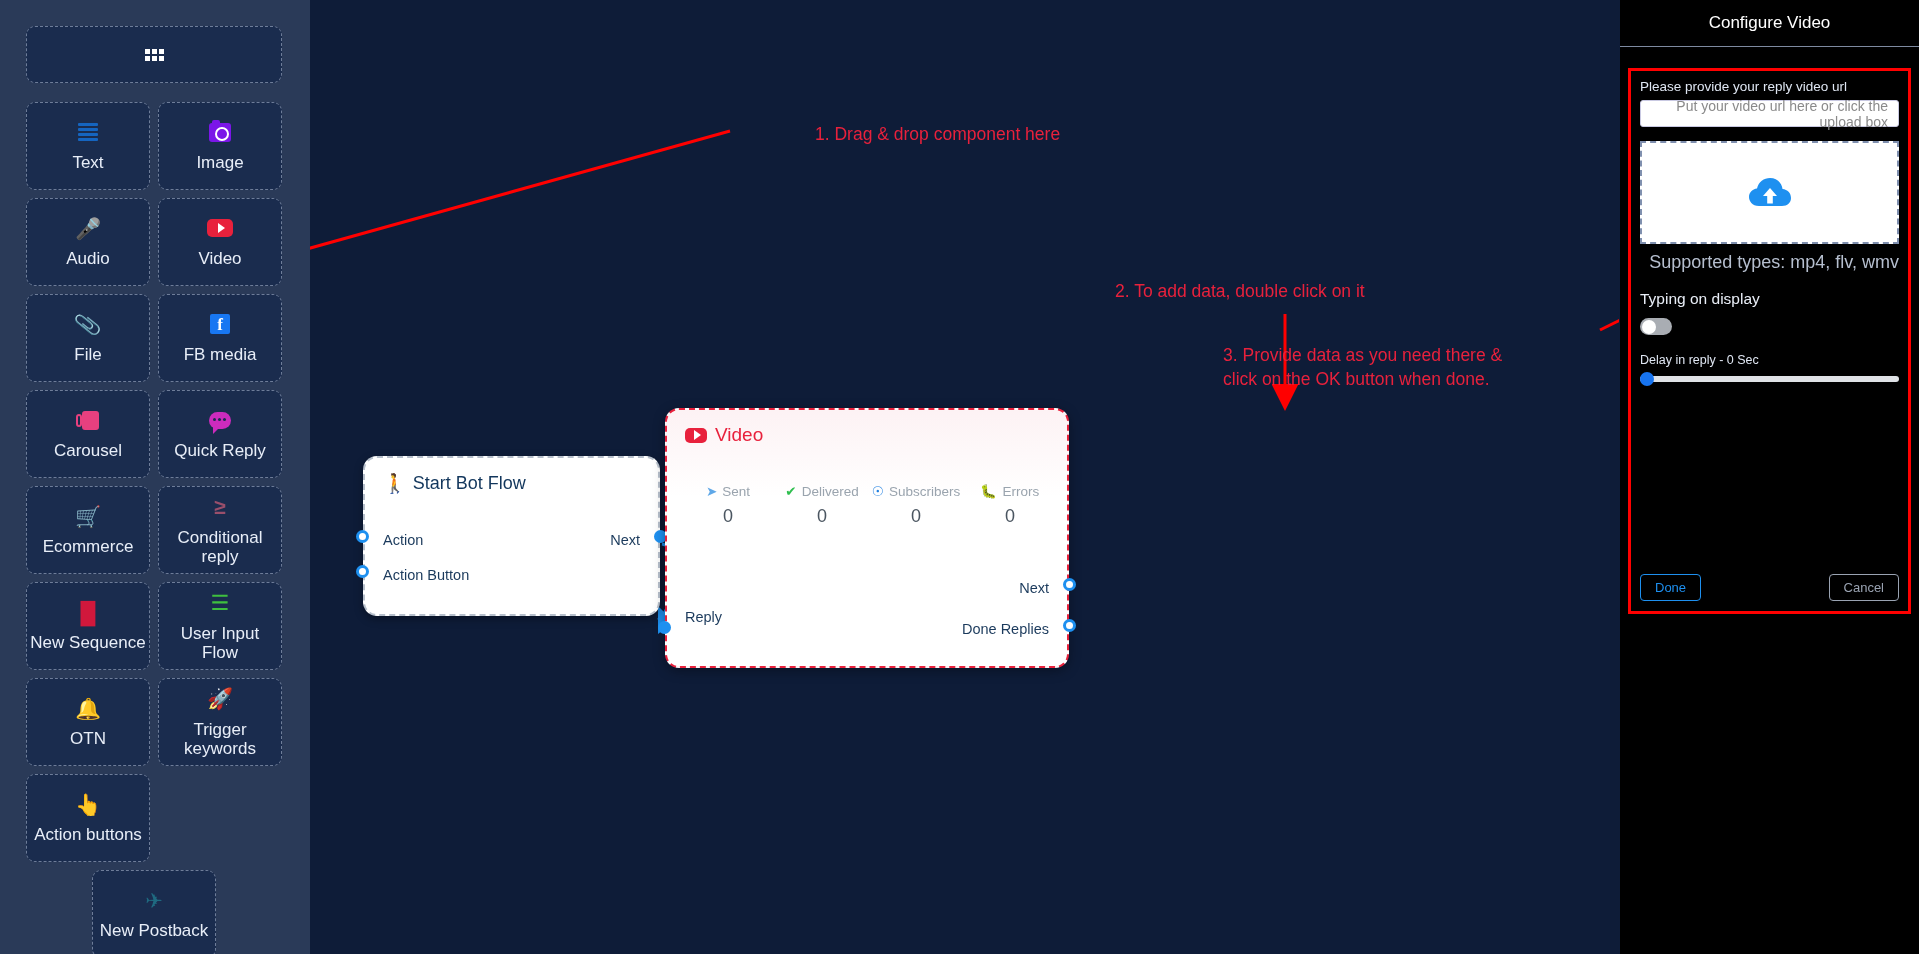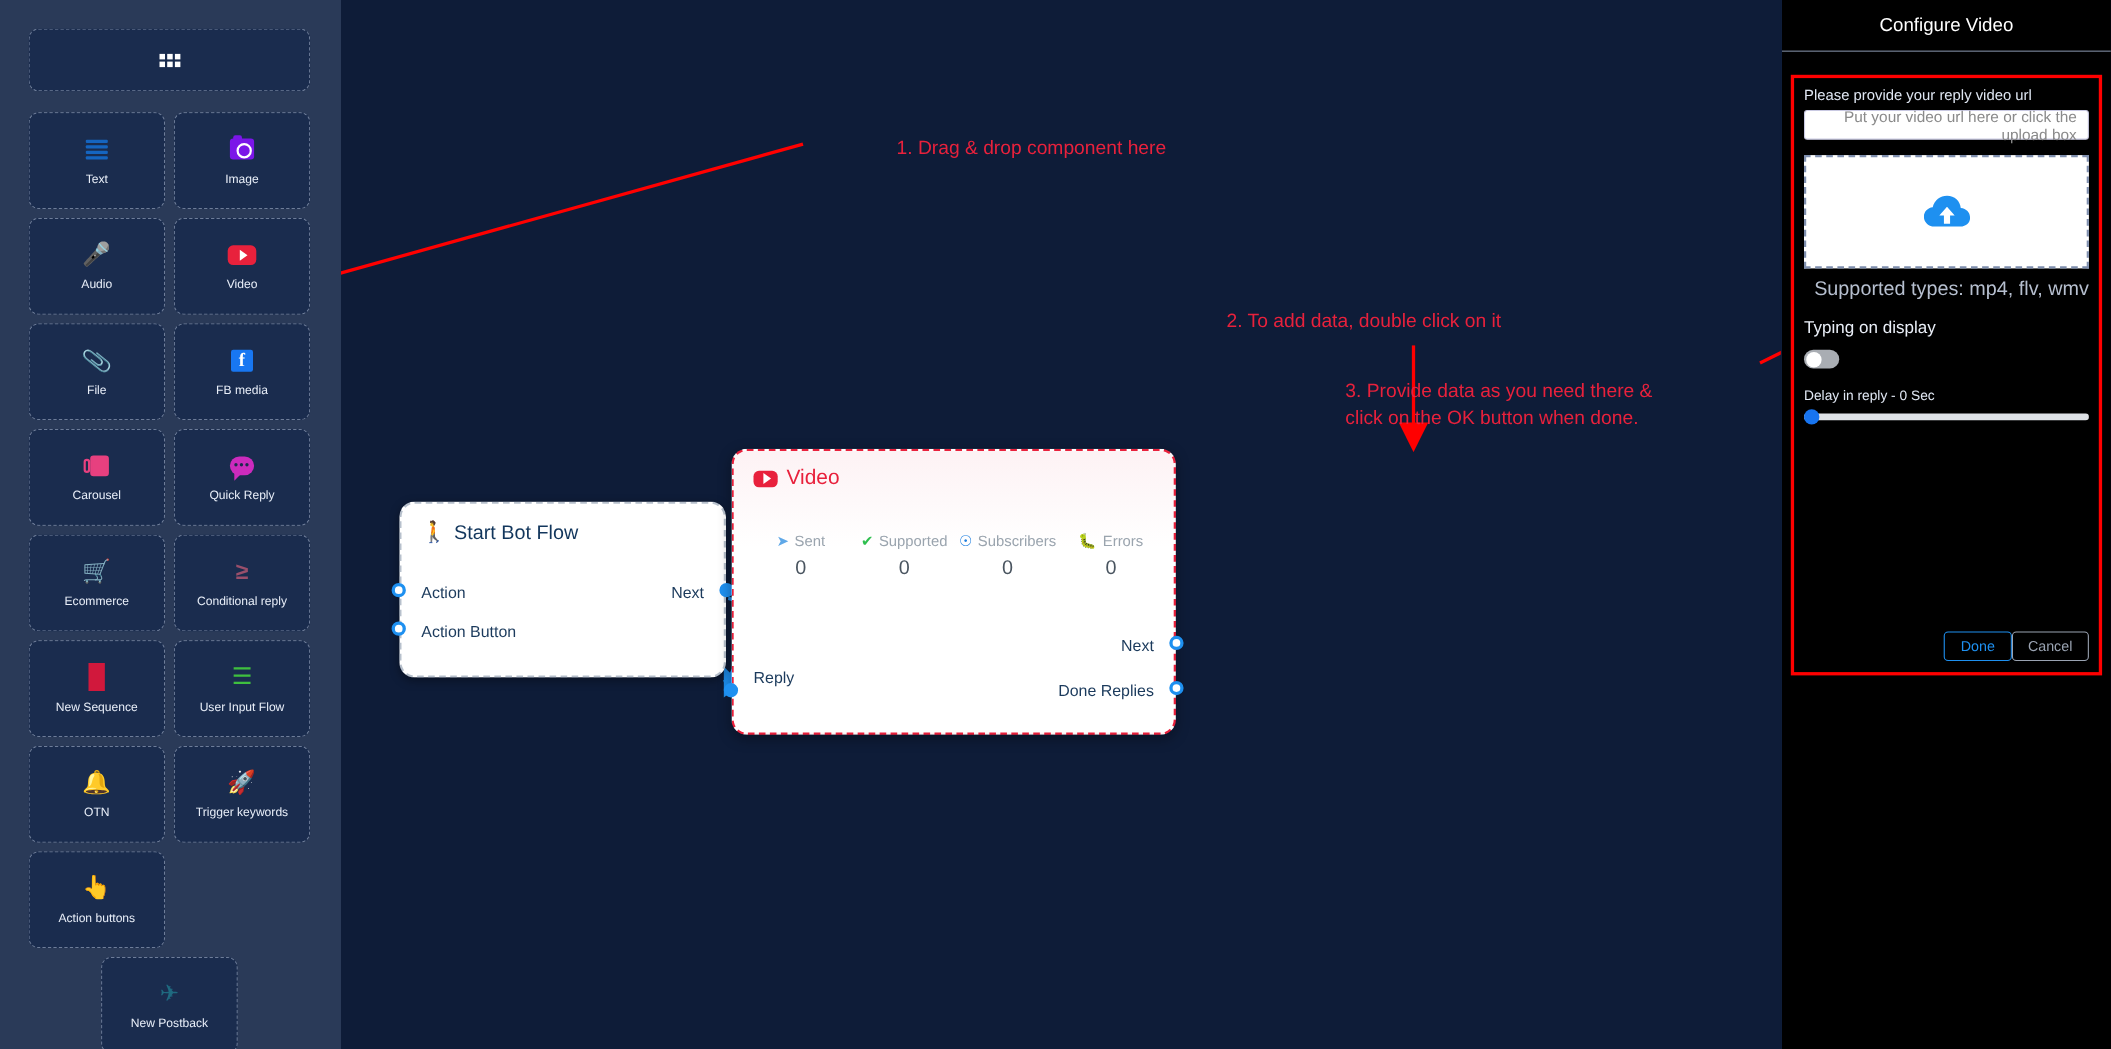--- a/index.html
+++ b/index.html
@@ -40,21 +40,21 @@
     border: 1px dashed #6e7d99;
     border-radius: 9px;
     background: #1a2c4e;
     display: flex; flex-direction: column;
     align-items: center; justify-content: center;
     gap: 8px;
     cursor: pointer;
   }
   .tile .ticon { height: 26px; display:flex; align-items:center; justify-content:center; font-size: 21px; line-height: 1; }
   .tile .tlabel {
-    color: #e8eef8; font-size: 11px; text-align: center; line-height: 1.12;
+    color: #e8eef8; font-size: 17px; text-align: center; line-height: 1.12;
     max-width: 118px;
   }
   .tile.wide-last { margin-left: 66px; }
 
   
   .ic-text { width:20px; height:18px; display:flex; flex-direction:column; justify-content:space-between; }
   .ic-text i { display:block; height:3px; background:#1565c0; border-radius:1px; }
   .ic-text i:nth-child(1){width:20px}.ic-text i:nth-child(2){width:20px}
   .ic-text i:nth-child(3){width:20px}.ic-text i:nth-child(4){width:20px}
 
@@ -175,21 +175,21 @@
   .support-types { margin-top: 8px; text-align:right; color:#b6bfcf; font-size:18px; }
   .typing-label { margin-top: 17px; color:#e9eef7; font-size:15.5px; }
   .toggle {
     margin-top: 10px; width:32px; height:17px; border-radius:9px; background:#a9adb3;
     position:relative; cursor:pointer;
   }
   .toggle .knob { position:absolute; left:1.5px; top:1.5px; width:14px;height:14px;border-radius:50%;background:#fff; }
   .delay-label { margin-top: 18px; color:#e0e7f3; font-size:12.5px; }
   .slider { margin-top: 9px; position:relative; width:100%; height:6px; border-radius:4px; background:#dfe2e6; }
   .slider .thumb { position:absolute; left:0; top:-4px; width:14px;height:14px;border-radius:50%;background:#1774f0; }
-  .panel-actions { position:absolute; left:9px; right:9px; bottom:10px; display:flex; justify-content:flex-end;margin-left:19px; }
+  .panel-actions { position:absolute; left:9px; right:9px; bottom:10px; display:flex; justify-content:space-between; }
   .btn {
     font-size:13px; padding:5px 14px; border-radius:4px; background:transparent; cursor:pointer;
     font-family:"Liberation Sans", sans-serif;
   }
   .btn-done { color:#1e90f0; border:1px solid #1e90f0; }
   .btn-cancel { color:#9aa3b2; border:1px solid #9aa3b2; }
 </style>
 </head>
 <body>
 
@@ -348,21 +348,21 @@
         <div class="stat">
           <div class="sl">
               <span style="color:#5fa8e8;">➤</span>
               <span>Sent</span>
             </div>
           <div class="sv">0</div>
         </div>
         <div class="stat">
           <div class="sl">
               <span style="color:#2fbf4f;">✔</span>
-              <span>Supported</span>
+              <span>Delivered</span>
             </div>
           <div class="sv">0</div>
         </div>
         <div class="stat">
           <div class="sl">
               <span style="color:#1e7fe0;">☉</span>
               <span>Subscribers</span>
             </div>
           <div class="sv">0</div>
         </div>

